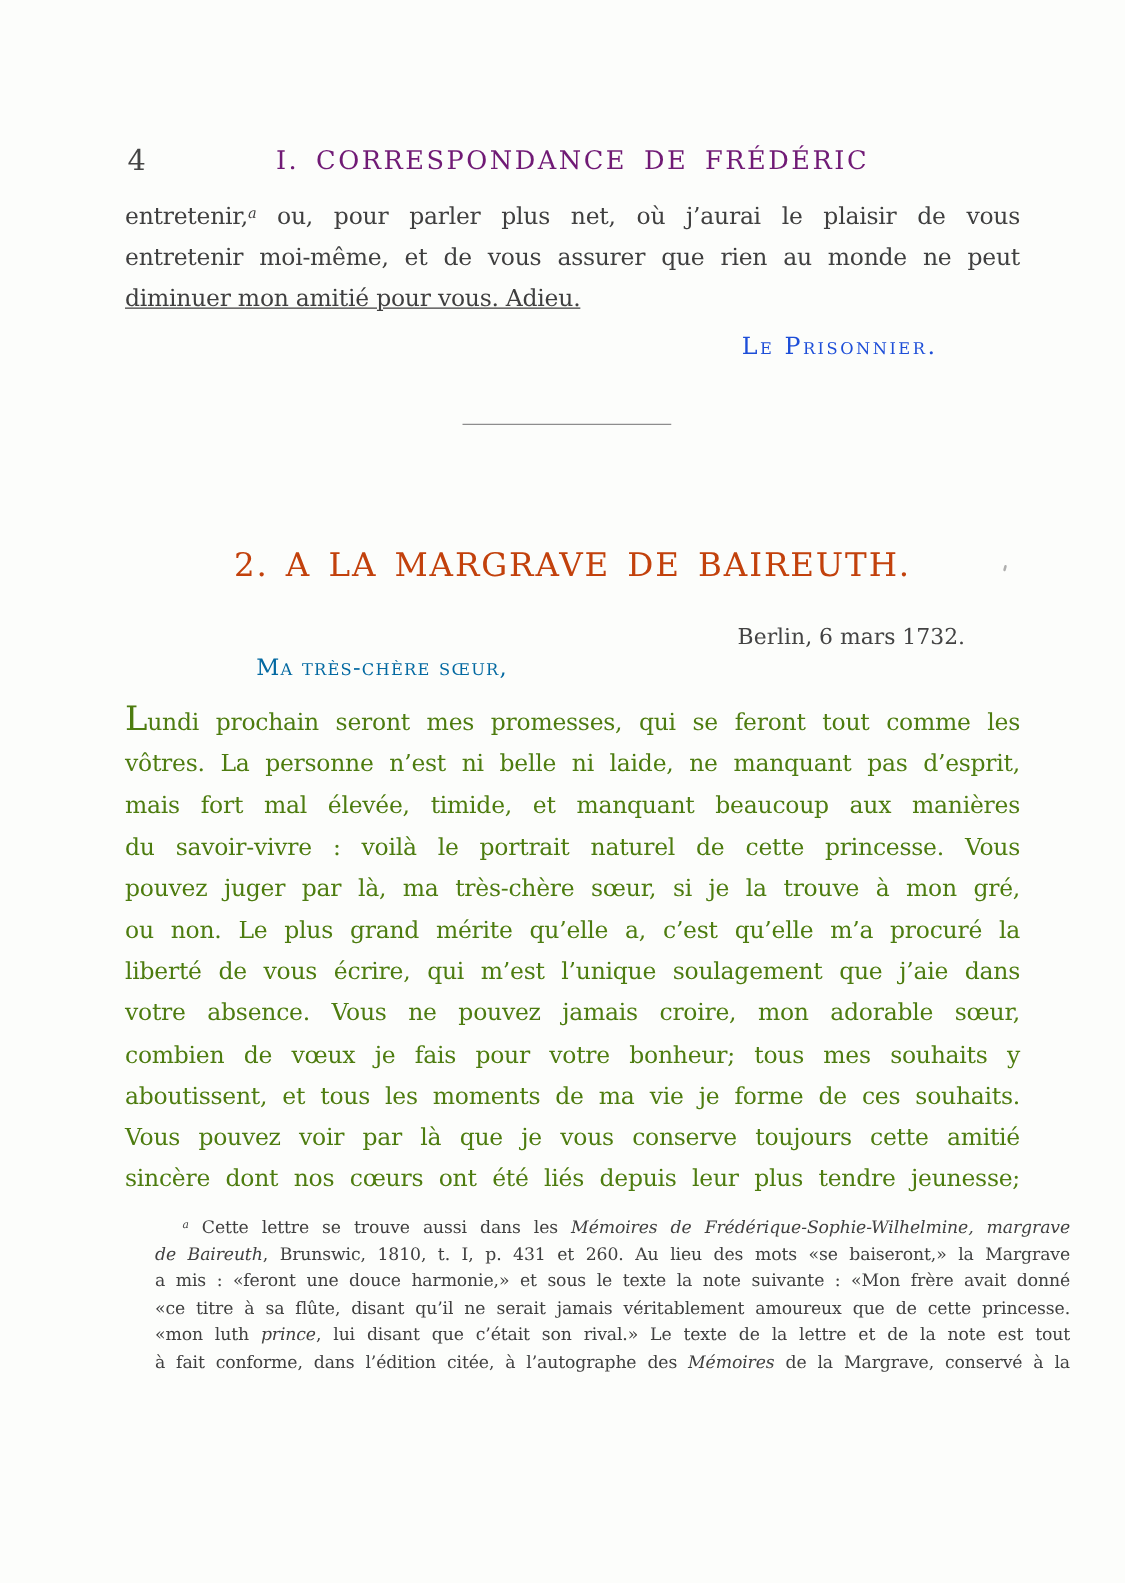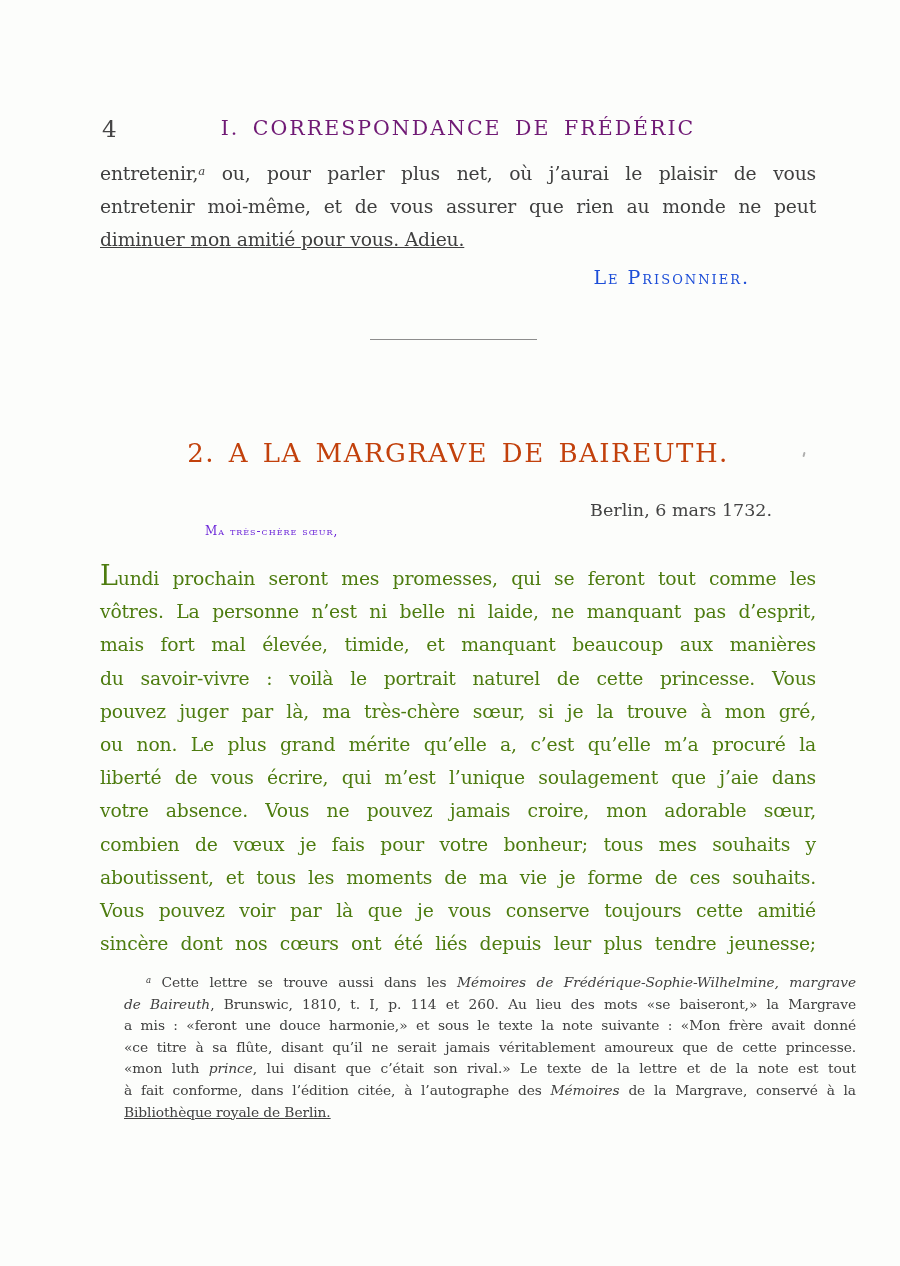--- a/index.html
+++ b/index.html
@@ -121,23 +121,23 @@
     width: 672px;
     text-align: right;
     font-size: 17.5px;
     color: #434343;
   }
   .salutation {
     position: absolute;
     left: 205px;
     top: 524px;
     font-variant: small-caps;
-    font-size: 12px;
+    font-size: 18px;
     letter-spacing: 1px;
-    color: #6d28d9;
+    color: #0369a1;
   }
   .letter-body {
     position: absolute;
     left: 100px;
     top: 559px;
     width: 716px;
     font-size: 18.8px;
     line-height: 33.2px;
     letter-spacing: -0.2px;
     color: #4d7c0f;
@@ -198,21 +198,20 @@
       <div class="tline"><span>liberté de vous écrire, qui m’est l’unique soulagement que j’aie dans</span></div>
       <div class="tline"><span>votre absence. Vous ne pouvez jamais croire, mon adorable sœur,</span></div>
       <div class="tline"><span>combien de vœux je fais pour votre bonheur; tous mes souhaits y</span></div>
       <div class="tline"><span>aboutissent, et tous les moments de ma vie je forme de ces souhaits.</span></div>
       <div class="tline"><span>Vous pouvez voir par là que je vous conserve toujours cette amitié</span></div>
       <div class="tline"><span>sincère dont nos cœurs ont été liés depuis leur plus tendre jeunesse;</span></div>
     </div>
 
   <div class="footnote">
       <div class="tline"><sup>a</sup><span> Cette lettre se trouve aussi dans les </span><i>Mémoires de Frédérique-Sophie-Wilhelmine, margrave</i></div>
-      <div class="tline"><i>de Baireuth</i><span>, Brunswic, 1810, t. I, p. 114 et 260. Au lieu des mots «se baiseront,» la Margrave</span></div>
+      <div class="tline"><i>de Baireuth</i><span>, Brunswic, 1810, t. I, p. 431 et 260. Au lieu des mots «se baiseront,» la Margrave</span></div>
       <div class="tline"><span>a mis : «feront une douce harmonie,» et sous le texte la note suivante : «Mon frère avait donné</span></div>
       <div class="tline"><span>«ce titre à sa flûte, disant qu’il ne serait jamais véritablement amoureux que de cette princesse.</span></div>
       <div class="tline"><span>«mon luth </span><i>prince</i><span>, lui disant que c’était son rival.» Le texte de la lettre et de la note est tout</span></div>
       <div class="tline"><span>à fait conforme, dans l’édition citée, à l’autographe des </span><i>Mémoires</i><span> de la Margrave, conservé à la</span></div>
-      <div class="tline tline-last"><span>Bibliothèque royale de Berlin.</span></div>
     </div>
 
 </div>
 
 </body></html>

